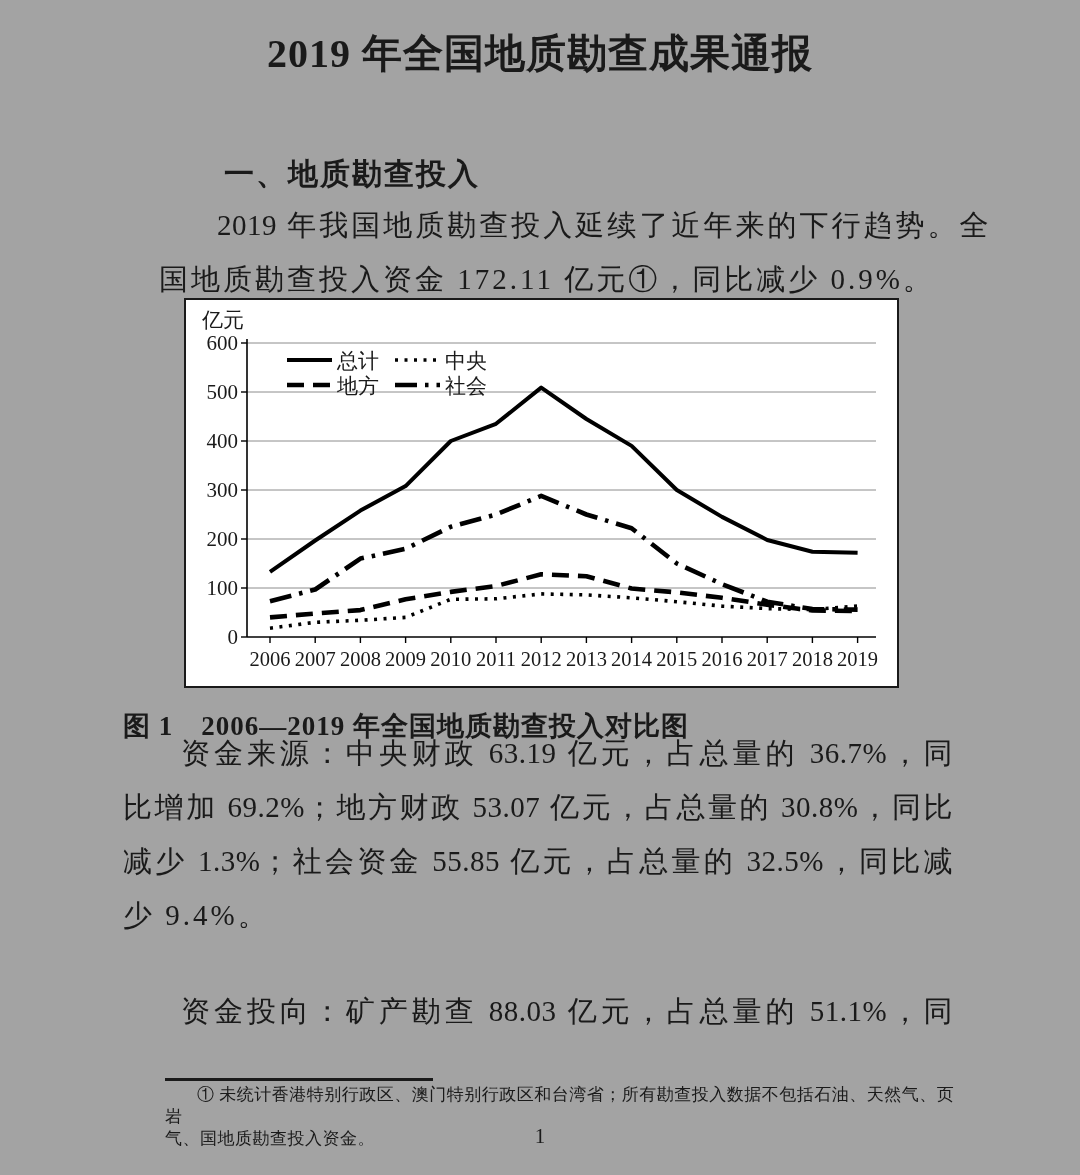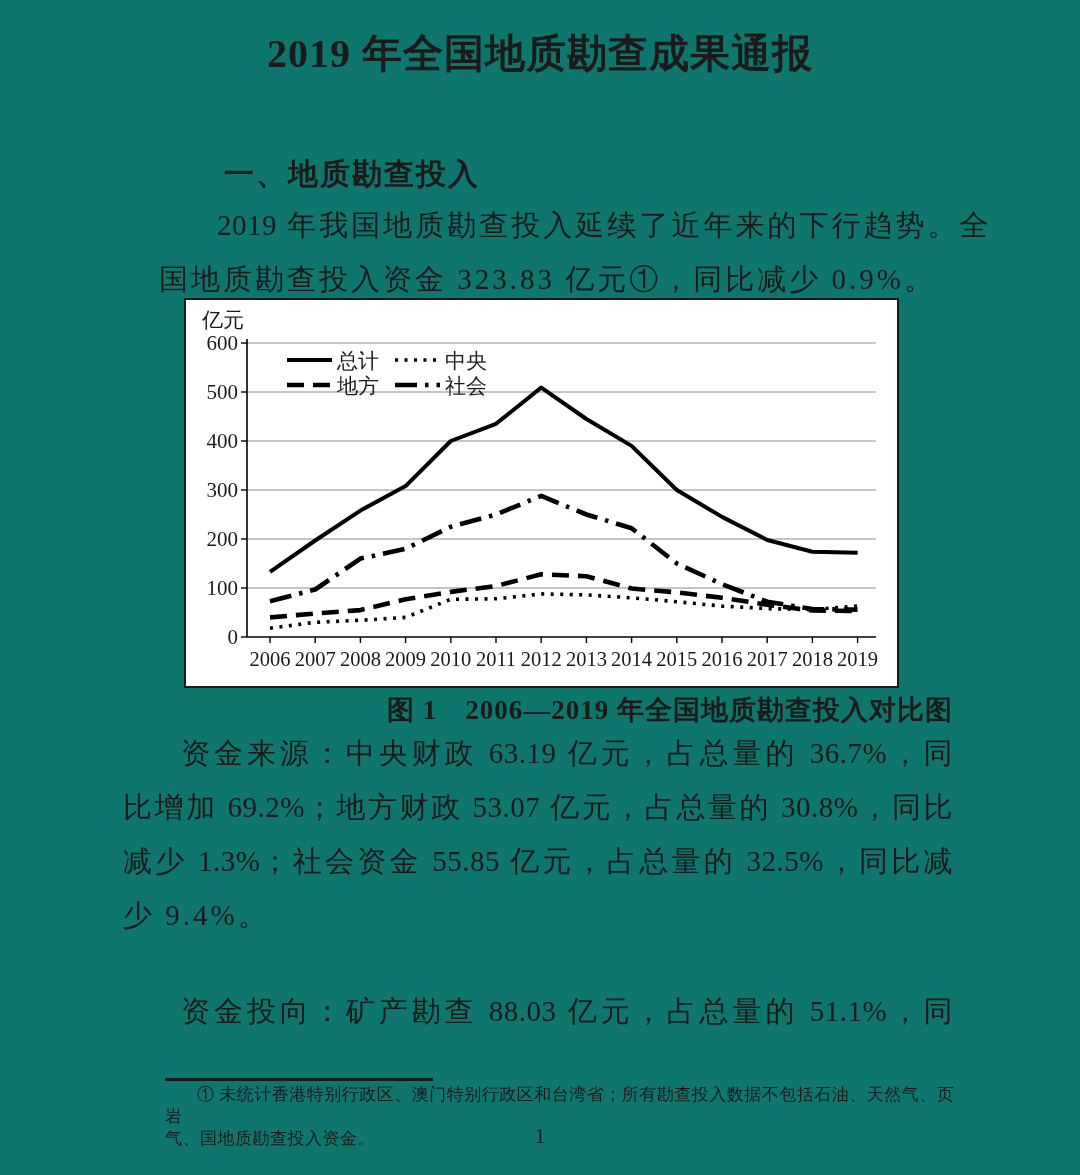--- a/index.html
+++ b/index.html
@@ -1,19 +1,19 @@
 <!DOCTYPE html>
 <html><head>
 <meta charset="utf-8">
 <style>
   html,body { margin:0; padding:0; background:#ffffff; }
   .page {
     position:relative;
     width:1080px; height:1175px;
-    background:#0f766e;
+    background:#a3a3a3;
     color:#1a1a1a;
     font-family:"Liberation Serif","DejaVu Serif",serif;
     overflow:hidden;
   }
   .doc-title {
     position:absolute; top:26px; left:0; width:1080px;
     text-align:center;
     font-size:40px; font-weight:bold; letter-spacing:1px;
     margin:0;
   }
@@ -37,22 +37,22 @@
   .para .line.lastline { text-align-last:left; letter-spacing:3px; }
   .figure-frame {
     position:absolute; top:298px; left:184px;
     width:711px; height:386px;
     border:2px solid #1a1a1a;
     background:#ffffff;
     margin:0; padding:0;
   }
   .figure-frame svg { display:block; }
   .figure-caption {
-    position:absolute; top:692px; left:123px; width:830px;
-    text-align:right; font-size:27px; font-weight:bold;
+    position:absolute; top:708px; left:123px; width:830px;
+    text-align:left; font-size:27px; font-weight:bold;
     letter-spacing:1px;
   }
   .footnote-rule {
     position:absolute; top:1078px; left:165px;
     width:268px; height:3px; background:#1a1a1a;
   }
   .footnote {
     position:absolute; top:1084px; left:165px; width:800px;
     font-size:17px; line-height:22px; letter-spacing:0.5px;
   }
@@ -67,21 +67,21 @@
 <body>
 
 <div class="page">
 
   <h1 class="doc-title">2019 年全国地质勘查成果通报</h1>
 
   <h2 class="section-heading">一、地质勘查投入</h2>
 
   <div class="para loose" style="top:198px;margin-left:36px;">
     <span class="line indent">2019 年我国地质勘查投入延续了近年来的下行趋势。全</span>
-    <span class="line lastline">国地质勘查投入资金 323.83 亿元①，同比减少 0.9%。</span>
+    <span class="line lastline">国地质勘查投入资金 172.11 亿元①，同比减少 0.9%。</span>
   </div>
 
   <figure class="figure-frame">
     <svg id="chart" width="711" height="386" viewBox="0 0 711 386" xmlns="http://www.w3.org/2000/svg">
         <g>
           <line x1="55" y1="337" x2="61" y2="337" stroke="#000000" stroke-width="1.4"></line>
           <text x="52" y="344" text-anchor="end" font-size="21" fill="#1a1a1a">0</text>
           <line x1="61" y1="288" x2="690" y2="288" stroke="#8c8c8c" stroke-width="1"></line>
           <line x1="55" y1="288" x2="61" y2="288" stroke="#000000" stroke-width="1.4"></line>
           <text x="52" y="295" text-anchor="end" font-size="21" fill="#1a1a1a">100</text>

